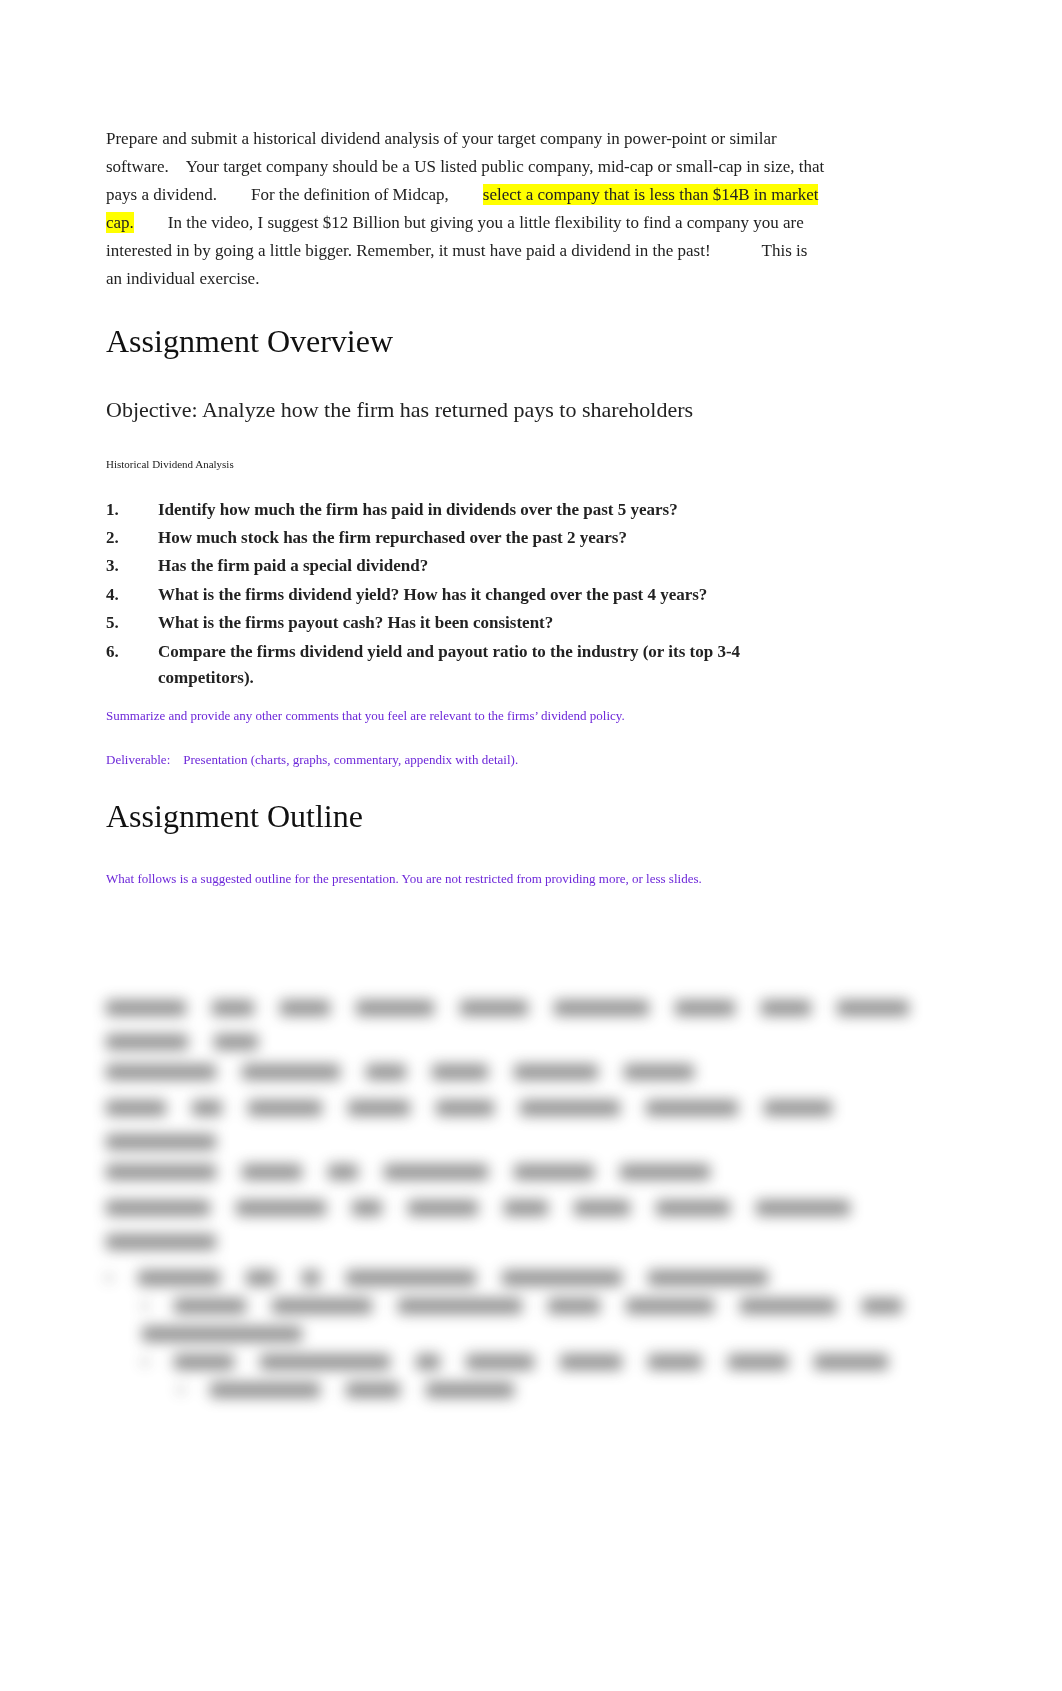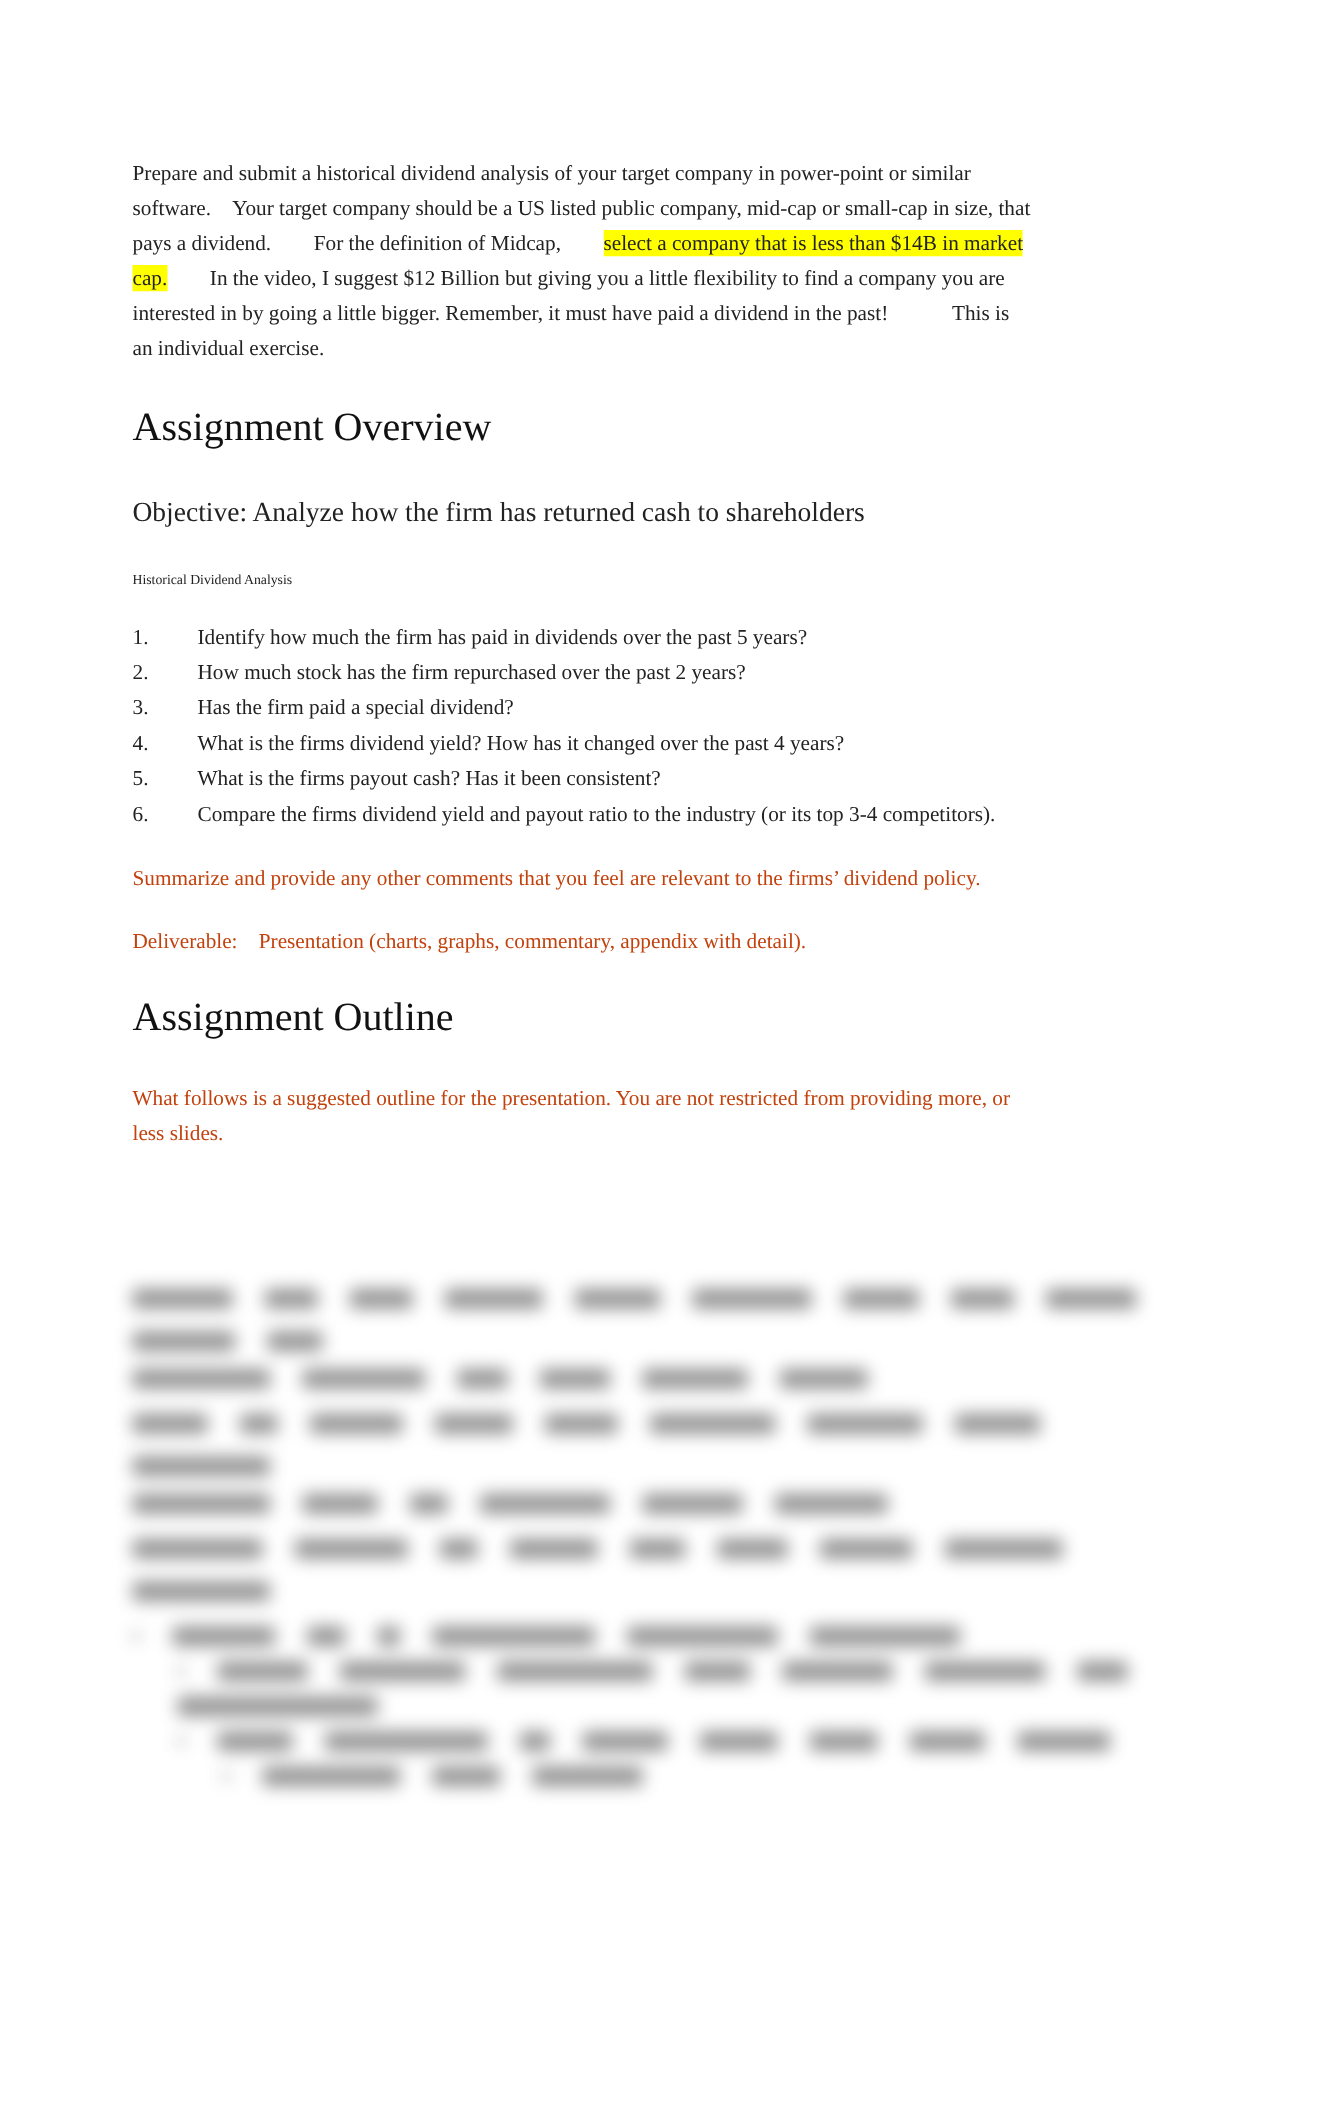--- a/index.html
+++ b/index.html
@@ -43,41 +43,42 @@
       margin-bottom: 30px;
     }
     .subhead {
       font-size: 11px;
       color: #222;
       margin-bottom: 24px;
     }
     ol.questions {
       list-style: none;
       counter-reset: q;
-      margin-bottom: 24px;
+      margin-bottom: 14px;
       max-width: 720px;
+      font-weight: bold;
     }
     ol.questions li {
       counter-increment: q;
       font-size: 17px;
       color: #222;
       position: relative;
       padding-left: 52px;
       line-height: 1.55;
       margin-bottom: 2px;
     }
     ol.questions li::before {
       content: counter(q) ".";
       position: absolute;
       left: 0;
       top: 0;
     }
     .summary-para {
-      font-size: 17px;
-      color: #c2410c;
+      font-size: 13px;
+      color: #6d28d9;
       line-height: 1.65;
       margin-bottom: 22px;
       max-width: 720px;
     }
 
     
     .blurred-section {
       margin-top: 110px;
       filter: blur(7px);
       user-select: none;
@@ -114,21 +115,21 @@
   </style>
 </head>
 <body>
 
 <p class="intro-paragraph">
   <span>Prepare and submit a historical dividend analysis of your target company in power-point or similar software. Your target company should be a US listed public company, mid-cap or small-cap in size, that pays a dividend.  For the definition of Midcap,  </span><span class="highlight">select a company that is less than $14B in market cap.</span><span>  In the video, I suggest $12 Billion but giving you a little flexibility to find a company you are interested in by going a little bigger. Remember, it must have paid a dividend in the past!   This is an individual exercise.</span>
 </p>
 
 <h1>Assignment Overview</h1>
 
-<h2 class="objective">Objective: Analyze how the firm has returned cash to shareholders</h2>
+<h2 class="objective">Objective: Analyze how the firm has returned pays to shareholders</h2>
 
 <p class="subhead">Historical Dividend Analysis</p>
 
 <ol class="questions">
   <li>Identify how much the firm has paid in dividends over the past 5 years?</li>
   <li>How much stock has the firm repurchased over the past 2 years?</li>
   <li>Has the firm paid a special dividend?</li>
   <li>What is the firms dividend yield? How has it changed over the past 4 years?</li>
   <li>What is the firms payout cash? Has it been consistent?</li>
   <li>Compare the firms dividend yield and payout ratio to the industry (or its top 3-4 competitors).</li>

